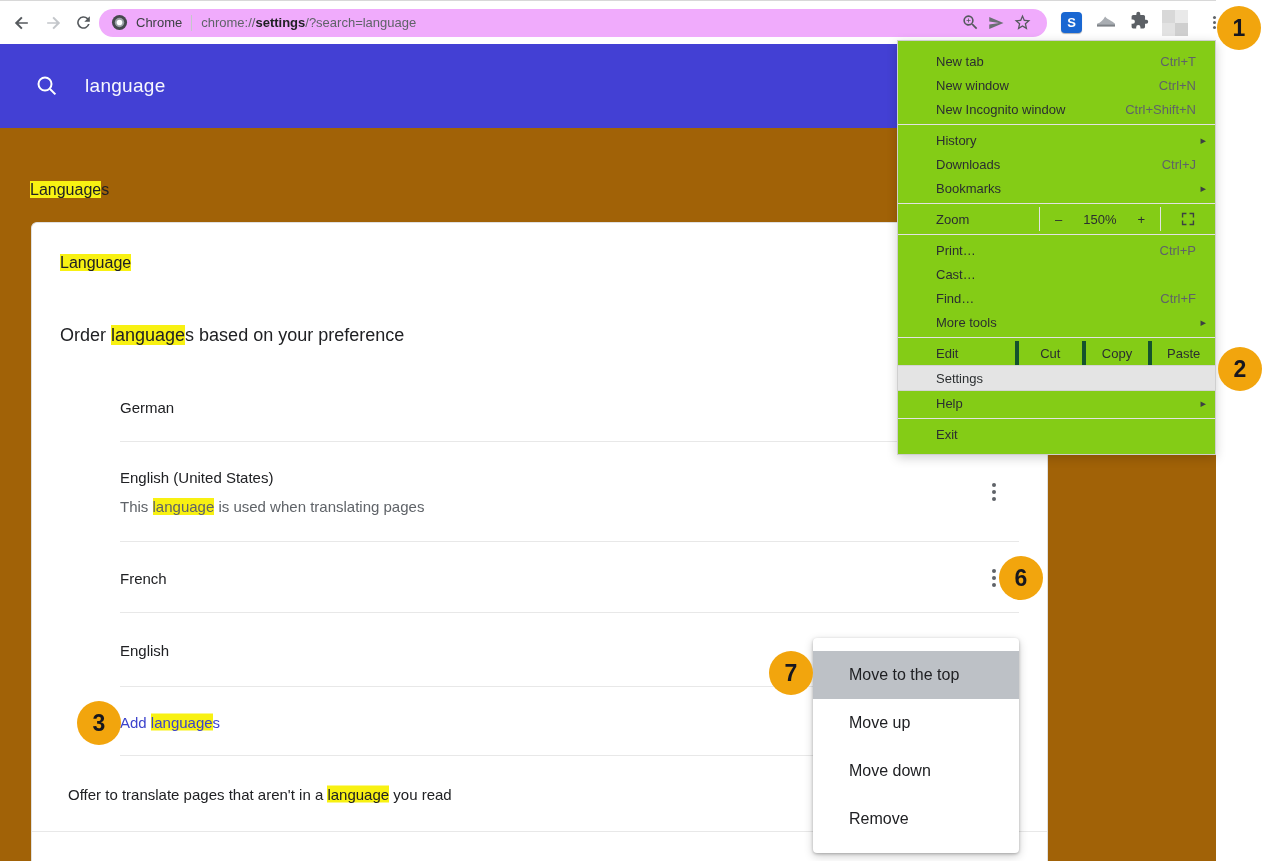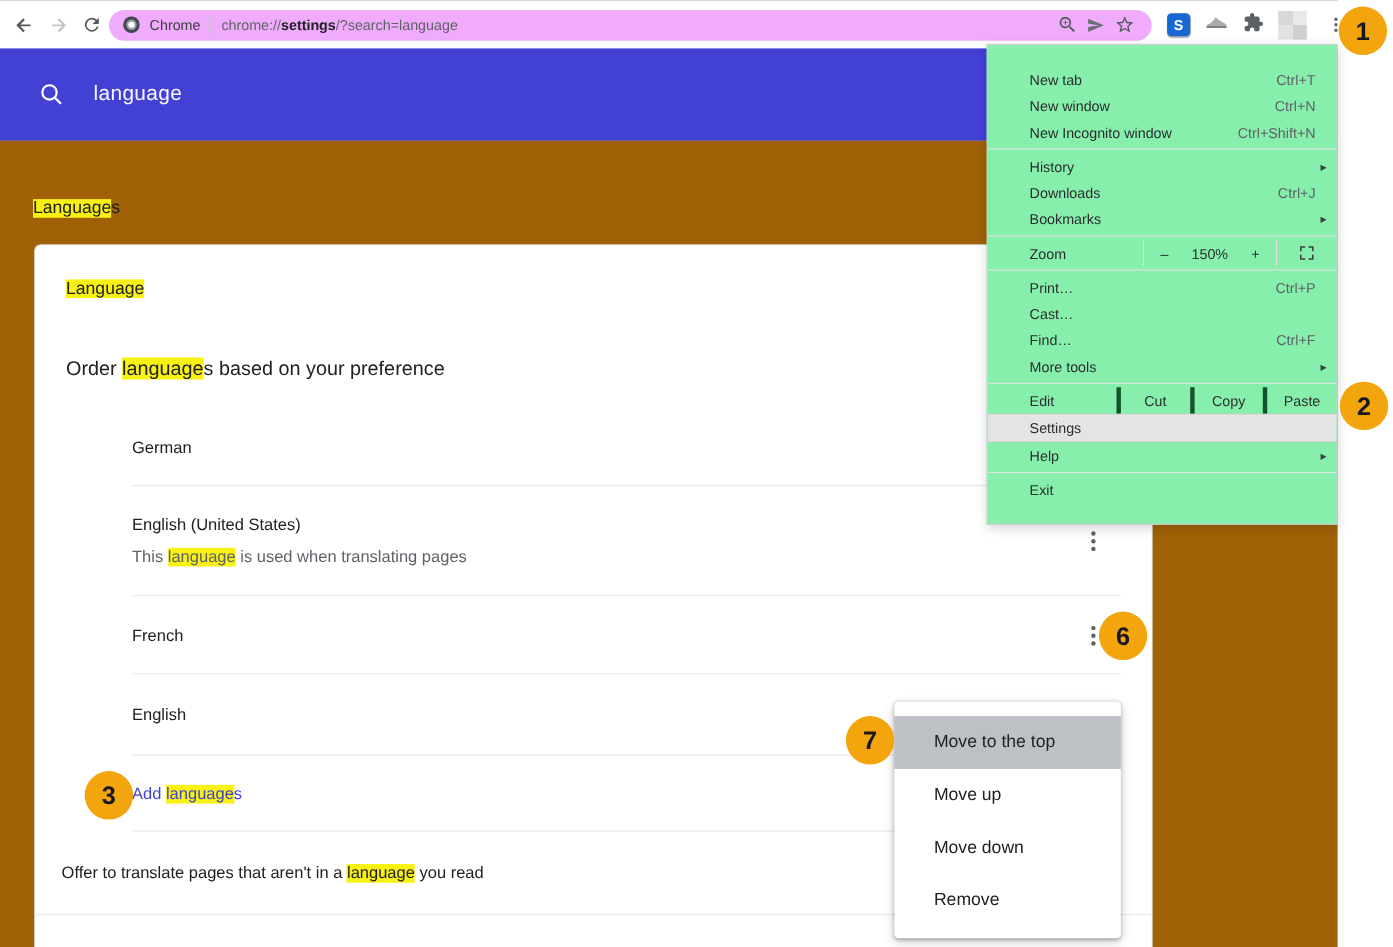--- a/index.html
+++ b/index.html
@@ -45,30 +45,30 @@
   .row .name{position:absolute;left:88px;top:50%;transform:translateY(-50%);
     font-size:15px;color:#202124;line-height:19px;}
   .row-german{height:70px;}
   .row-enus{height:100px;}
   .row-enus .name{top:26px;transform:none;}
   .row-enus .sub{position:absolute;left:88px;top:55px;font-size:15px;color:#5f6368;line-height:19px;}
   .row-french{height:71px;}
   .row-english{height:74px;}
   .row-add{height:69px;}
   .row-offer{height:76px;}
-  .row-offer .name{left:24px;}
+  .row-offer .name{left:36px;}
   .addlink{position:absolute;left:88px;top:50%;transform:translateY(-50%);
     font-size:15px;font-weight:500;color:#3c43cc;cursor:pointer;}
   .addlink .hl{color:#3c43cc;}
   .row-kebab{position:absolute;right:51px;top:50%;margin-top:-2px;width:4px;height:4px;border-radius:50%;
     background:#5f6368;box-shadow:0 -7px 0 #5f6368,0 7px 0 #5f6368;cursor:pointer;}
   
-  .appmenu{position:absolute;left:897px;top:40px;width:319px;background:#86efac;
+  .appmenu{position:absolute;left:897px;top:40px;width:319px;background:#84cc16;
     border:1px solid #cfcfcf;box-shadow:0 3px 10px rgba(0,0,0,.18);box-sizing:border-box;
-    padding:19px 0;font-size:13px;color:#2b2e30;z-index:5;}
+    padding:8px 0;font-size:13px;color:#2b2e30;z-index:5;}
   .mi{height:24px;display:flex;align-items:center;padding-left:38px;}
   .mi .lab{flex:1;}
   .mi .sc{color:#5f6368;padding-right:19px;}
   .mi .sub-arrow{color:#3c4043;padding-right:9px;font-size:11px;}
   .msep{border:none;border-top:1px solid #e2e2e2;margin:3px 0;}
   .mi-zoom{height:24px;display:flex;align-items:stretch;}
   .z-lab{width:141px;padding-left:38px;box-sizing:border-box;display:flex;align-items:center;}
   .z-ctrl{width:122px;border-left:1px solid #e2e2e2;border-right:1px solid #e2e2e2;
     display:flex;align-items:center;justify-content:space-between;padding:0 15px;box-sizing:border-box;}
   .z-fs{flex:1;display:flex;align-items:center;justify-content:center;}

